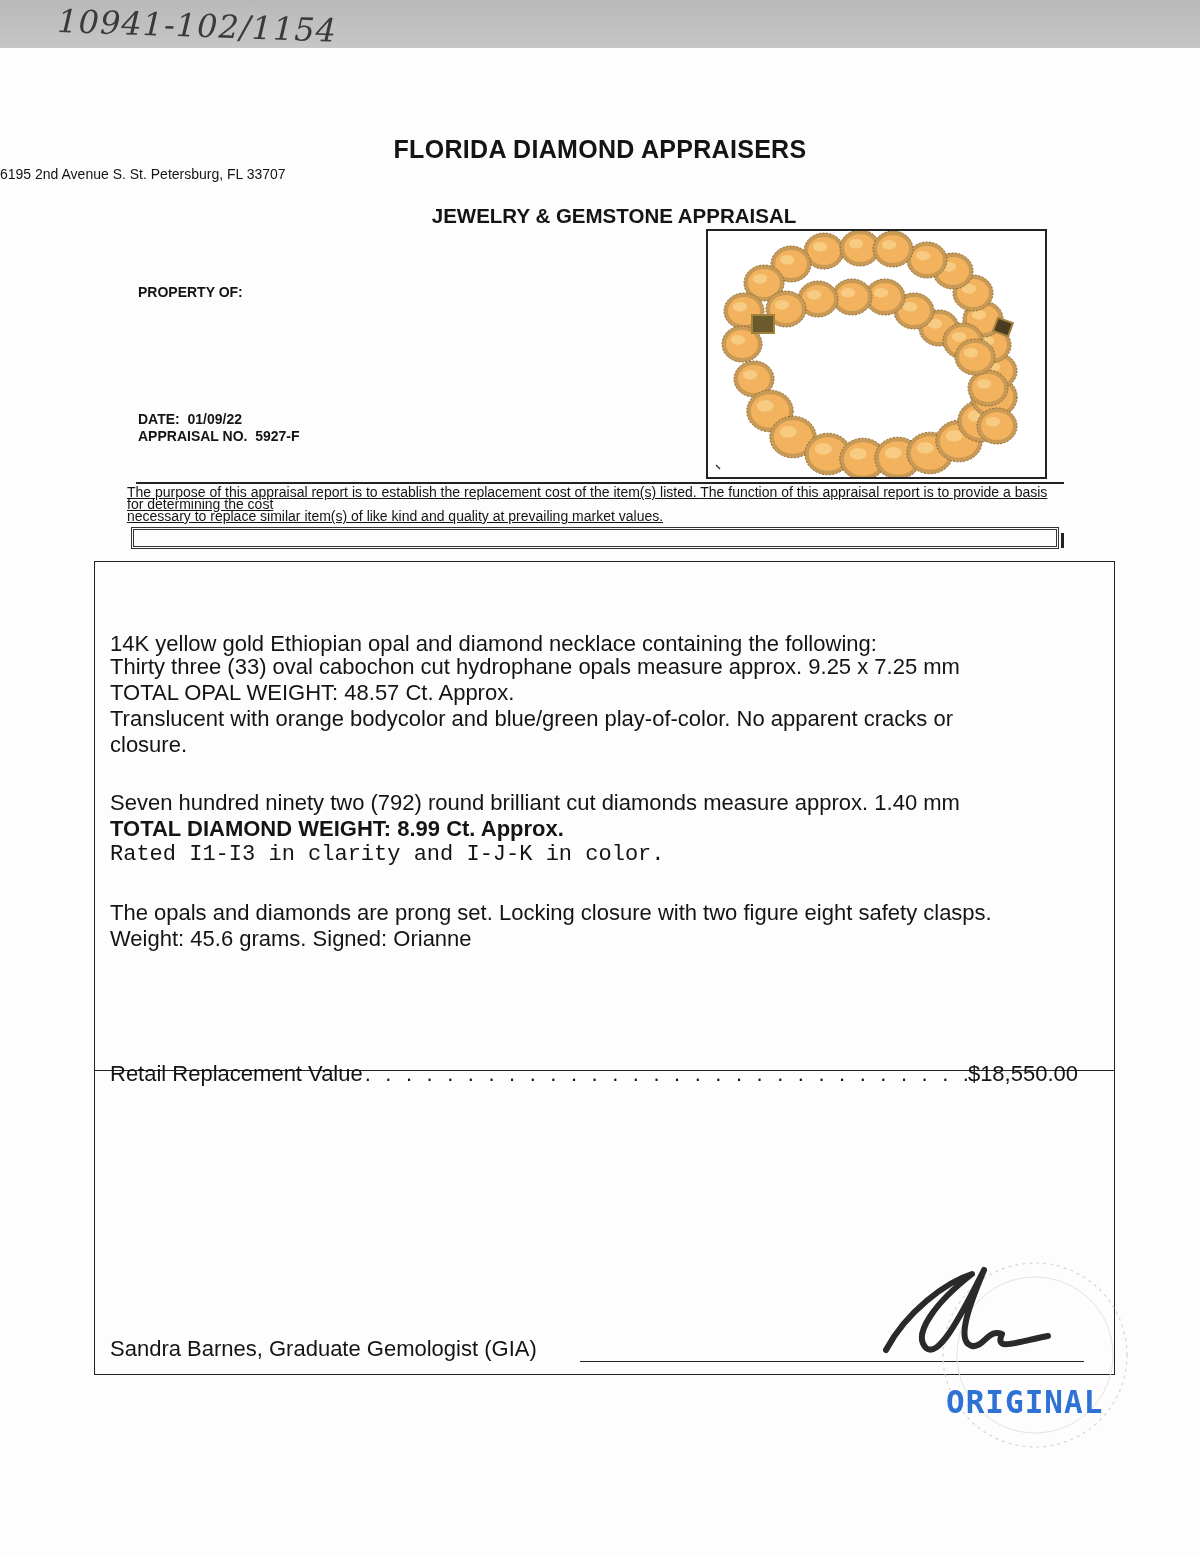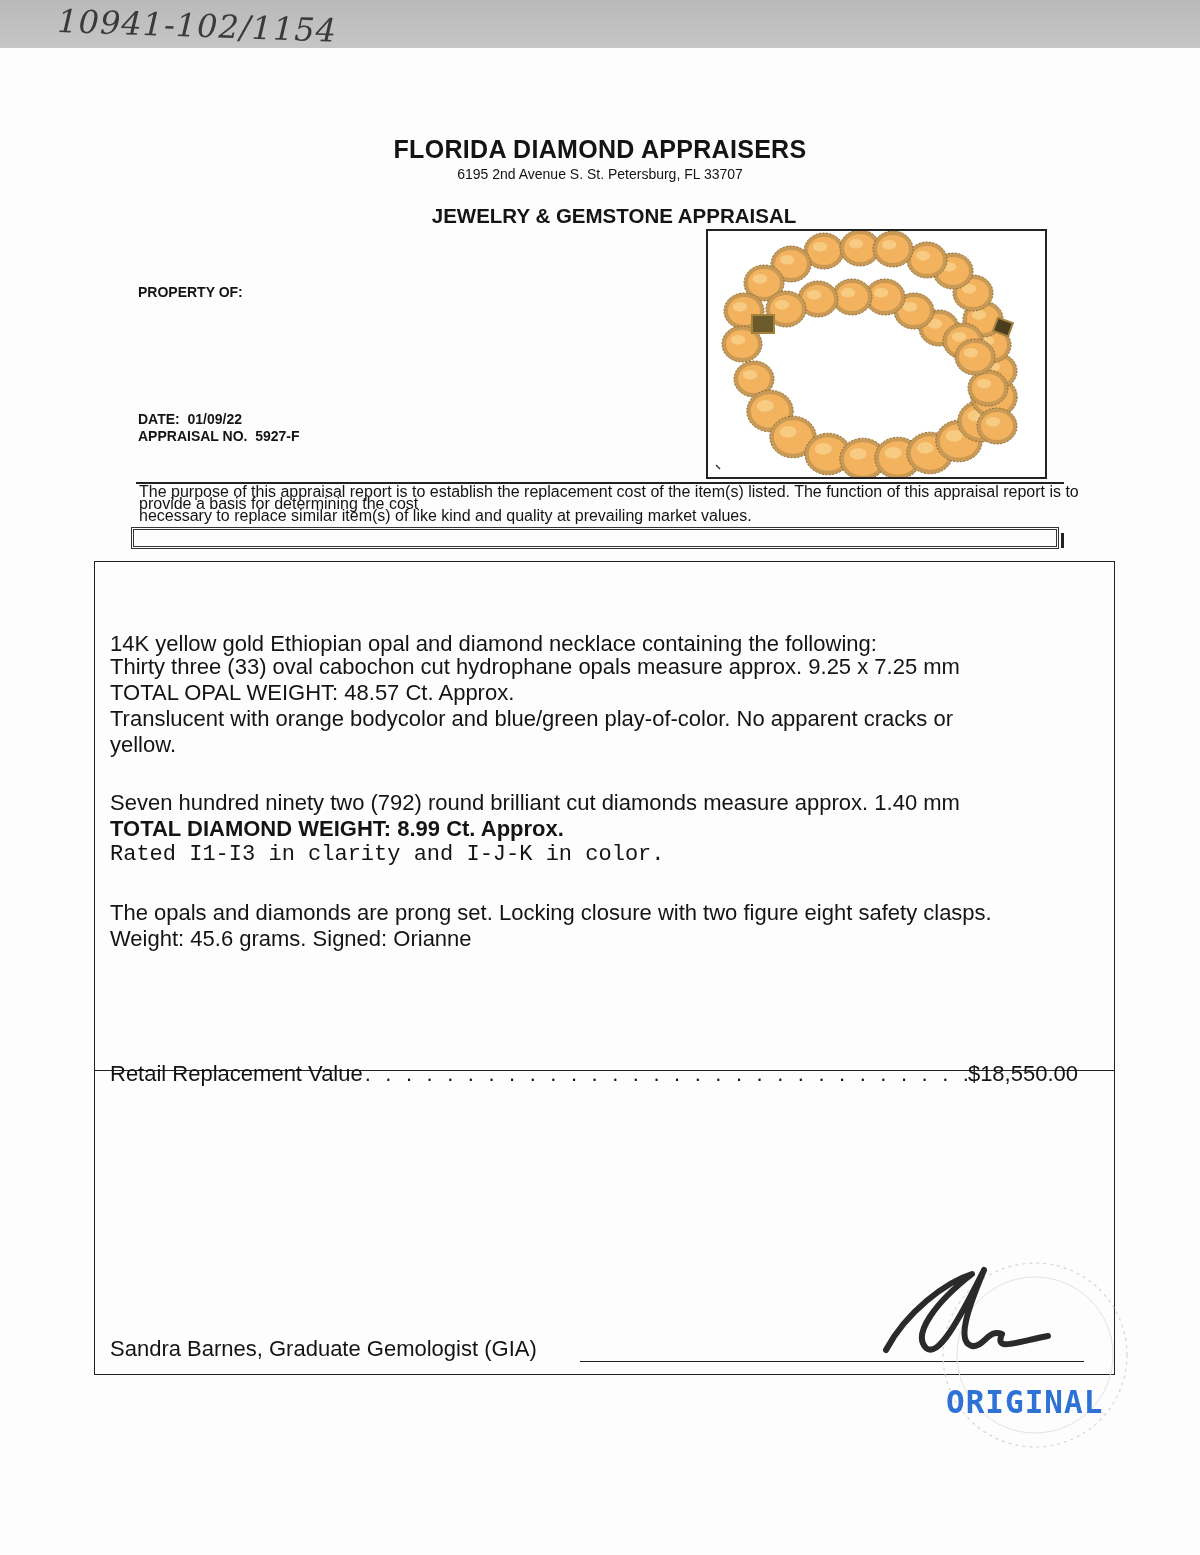--- a/index.html
+++ b/index.html
@@ -15,39 +15,39 @@
   .handwritten {
     position: absolute; left: 58px; top: 2px; font-family: "DejaVu Serif", serif;
     font-style: italic; font-size: 32px; color: #3a3a3a; letter-spacing: 1px;
     transform: rotate(2deg); transform-origin: left top;
   }
   .company {
     position: absolute; left: 0; width: 1200px; top: 135px; text-align: center;
     font-weight: bold; font-size: 25px; letter-spacing: 0.3px;
   }
   .address {
-    position: absolute; left: 0; width: 1200px; top: 166px; text-align: center;
+    position: absolute; left: 0; width: 1200px; top: 166px; 
     font-size: 14px;
   }
   .doc-title {
     position: absolute; left: 16px; width: 1196px; top: 204px; text-align: center;
     font-weight: bold; font-size: 20.5px;
   }
   .photo-frame {
     position: absolute; left: 706px; top: 229px; width: 341px; height: 250px;
     border: 2px solid #222; background: #fff; box-sizing: border-box; overflow: hidden;
   }
   .label {
     position: absolute; font-weight: bold; font-size: 14px;
   }
   .rule-top {
     position: absolute; left: 136px; top: 482px; width: 928px; border-top: 2px solid #222;
   }
   .purpose {
-    position: absolute; left: 139px; top: 486px; width: 940px; font-size: 16px; line-height: 12px;
+    position: absolute; left: 127px; top: 486px; width: 940px; font-size: 14px; line-height: 12px; text-decoration: underline;
   }
   .double-box {
     position: absolute; left: 131px; top: 527px; width: 928px; height: 22px;
     border: 3px double #333; box-sizing: border-box;
   }
   .double-box-tick {
     position: absolute; left: 1061px; top: 533px; width: 3px; height: 15px; background: #222;
   }
   .box-outline {
     position: absolute; left: 94px; top: 561px; width: 1021px; height: 474px;
@@ -219,21 +219,21 @@
 <div class="double-box-tick"></div>
 
 <div class="box-outline" style="height:510px;"></div>
 <div class="box-outline" style="top:561px; height:509px; border:none;"></div>
 
 <div class="body-text" style="top:631px;">14K yellow gold Ethiopian opal and diamond necklace containing the following:</div>
 
 <div class="body-text" style="top:654px;">Thirty three (33) oval cabochon cut hydrophane opals measure approx. 9.25 x 7.25 mm</div>
 <div class="body-text" style="top:680px;">TOTAL OPAL WEIGHT: 48.57 Ct. Approx.</div>
 <div class="body-text" style="top:706px;">Translucent with orange bodycolor and blue/green play-of-color.  No apparent cracks or</div>
-<div class="body-text" style="top:732px;">yellow.</div>
+<div class="body-text" style="top:732px;">closure.</div>
 
 <div class="body-text" style="top:790px;">Seven hundred ninety two (792) round brilliant cut diamonds measure approx. 1.40 mm</div>
 <div class="body-text" style="top:816px;font-weight:bold;">TOTAL DIAMOND WEIGHT: 8.99 Ct. Approx.</div>
 <div class="body-text" style="top:842px;font-family:Liberation Mono, monospace;">Rated I1-I3 in clarity and I-J-K in color.</div>
 
 <div class="body-text" style="top:900px;">The opals and diamonds are prong set. Locking closure with two figure eight safety clasps.</div>
 <div class="body-text" style="top:926px;">Weight: 45.6 grams.  Signed: Orianne</div>
 
 <div class="value-row">
   <span>Retail Replacement Value</span>

